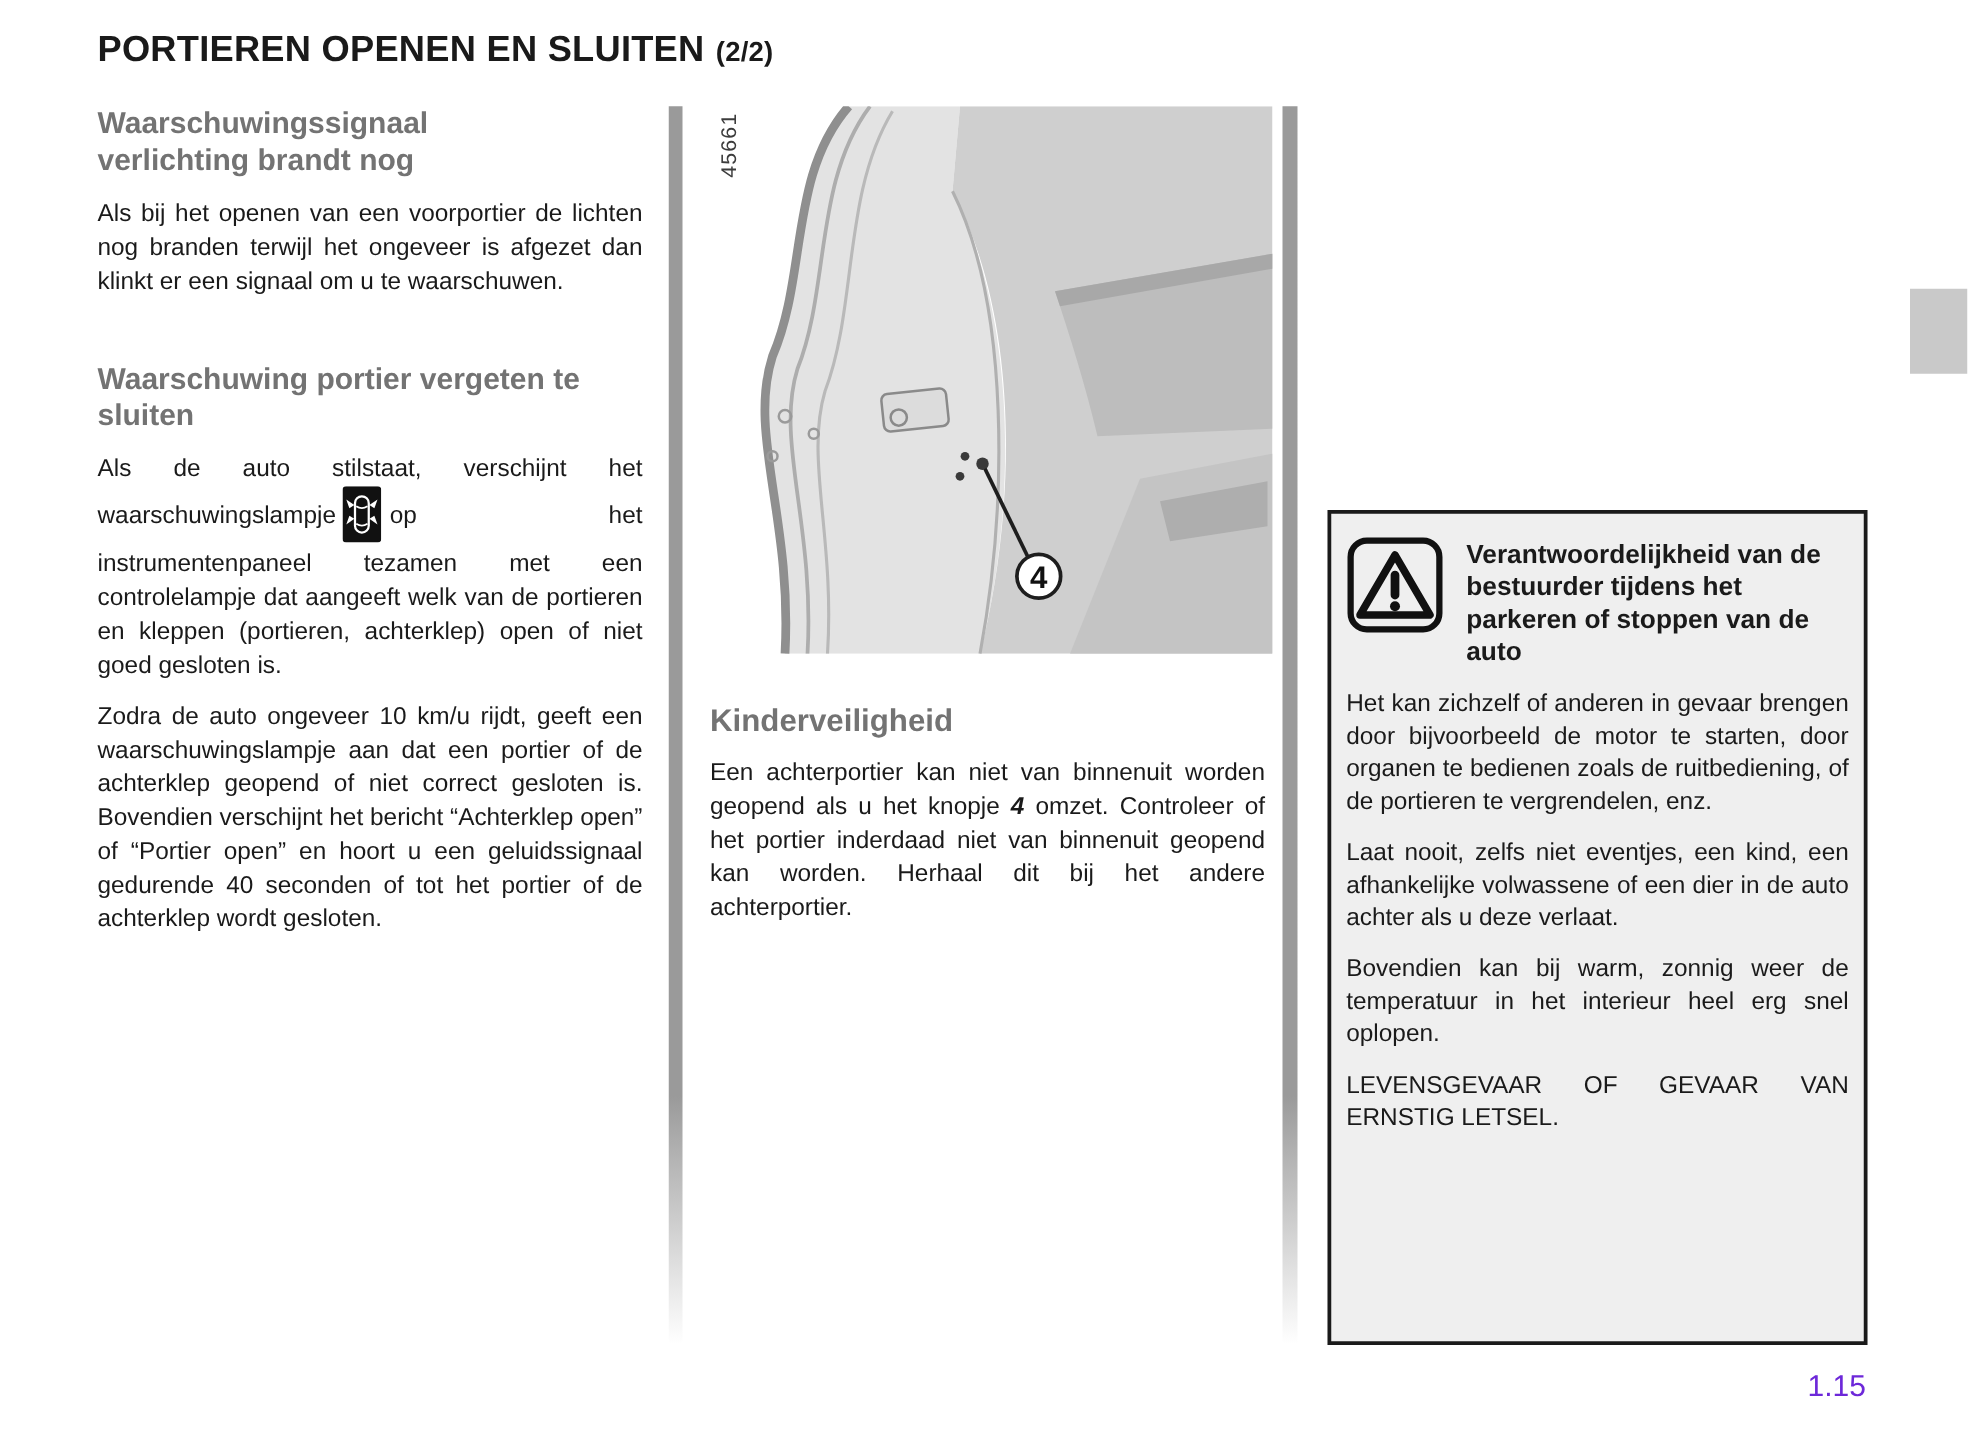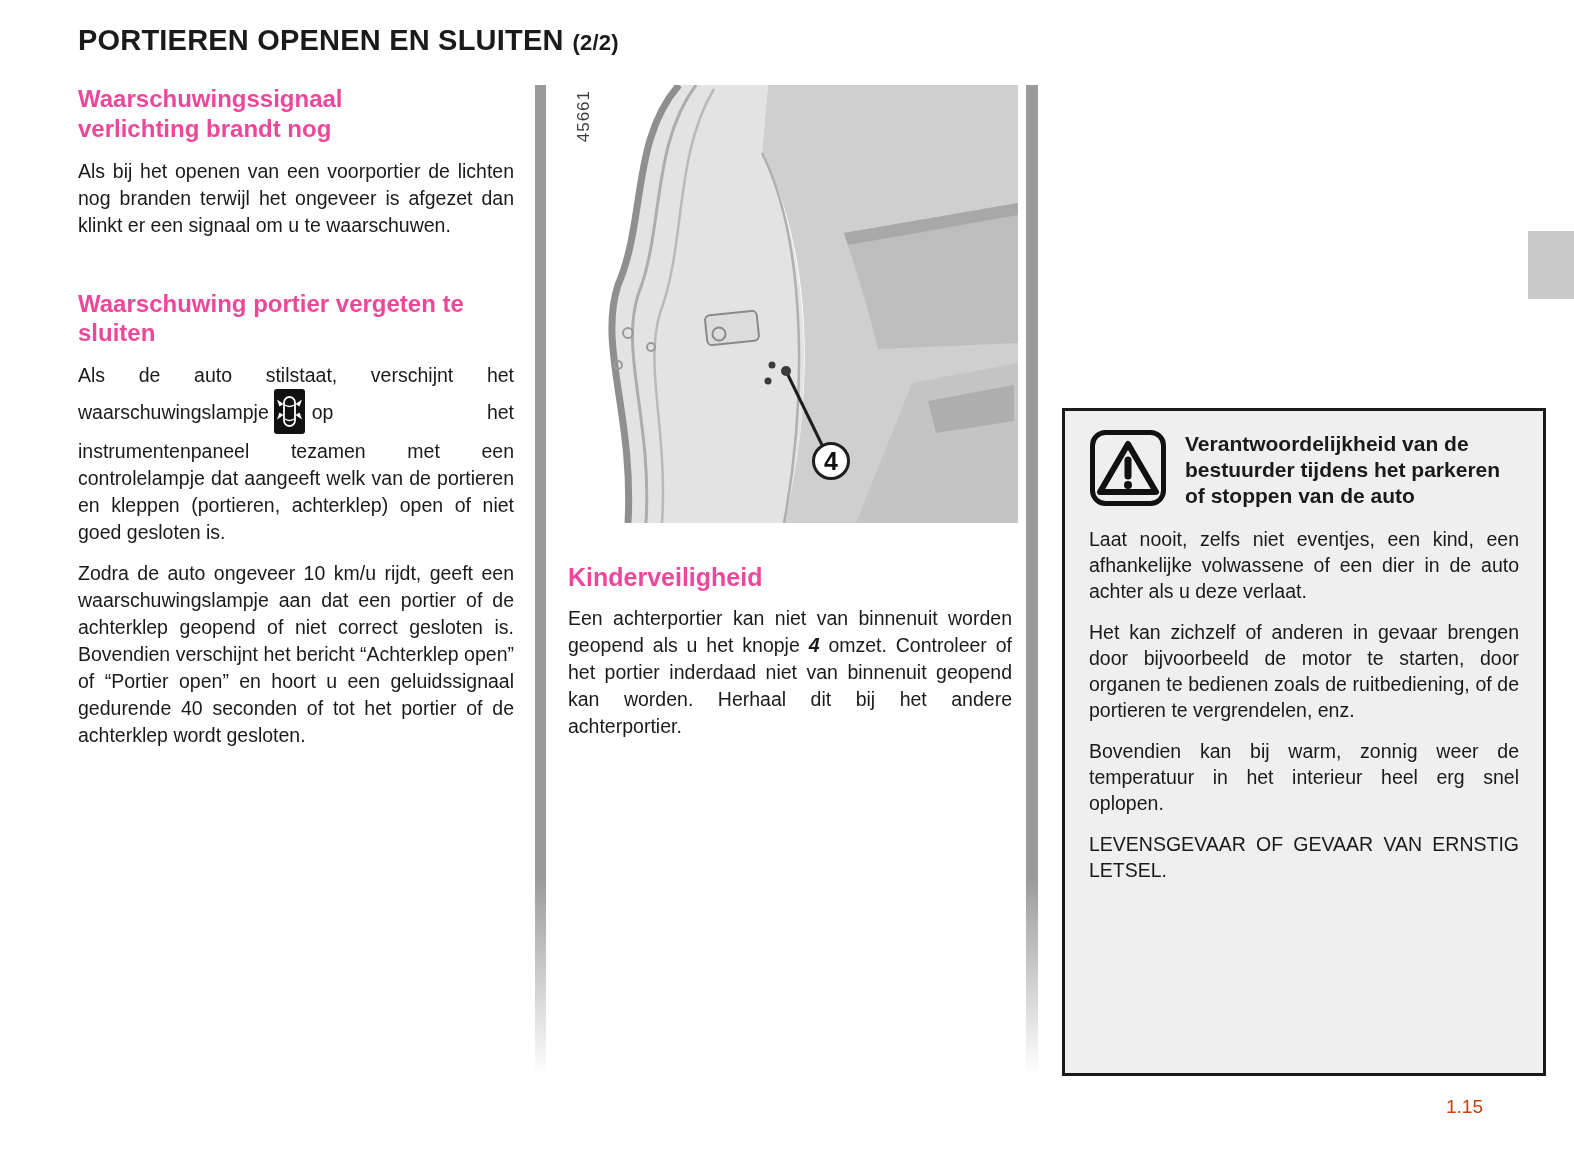--- a/index.html
+++ b/index.html
@@ -17,21 +17,21 @@
     font-size: 29px; font-weight: bold; letter-spacing: 0.2px;
     white-space: nowrap;
   }
   .page-title .suffix { font-size: 22px; margin-left: 9px; }
 
   
   .col-left { position: absolute; left: 78px; top: 84px; width: 436px; }
   .col-mid  { position: absolute; left: 568px; top: 522px; width: 444px; }
 
   h2.section-heading {
-    font-size: 24px; font-weight: bold; line-height: 1.24; color: #ec4899;
+    font-size: 24px; font-weight: bold; line-height: 1.24; color: #737373;
   }
   .col-left h2.first { max-width: 345px; }
   .col-left h2.second { margin-top: 50px; }
   p.body-text {
     font-size: 19.5px; line-height: 27px; text-align: justify; margin-top: 14px;
   }
   .col-mid h2 { font-size: 25px; margin-top: 40px; }
   .col-mid p.body-text { margin-top: 12px; }
   .bold-italic-ref { font-weight: bold; font-style: italic; }
 
@@ -55,35 +55,35 @@
   
   .figure-number {
     position: absolute; left: 574px; top: 90px;
     writing-mode: vertical-rl; transform: rotate(180deg);
     font-size: 17px; color: #3c3c3c; letter-spacing: 1px;
   }
   .car-illustration { position: absolute; left: 556px; top: 85px; }
 
   
   .warning-box {
-    position: absolute; left: 1062px; top: 408px; width: 484px; height: 668px;
-    background: #efefef; border: 3px solid #1a1a1a; padding: 18px 24px;
+    position: absolute; left: 1062px; top: 408px; width: 432px; height: 668px;
+    background: #efefef; border: 3px solid #1a1a1a; padding: 18px 12px;
   }
   .warning-box .head-row { display: flex; gap: 18px; align-items: flex-start; }
   .warning-box .head-row svg { flex: 0 0 auto; }
   .warning-heading {
     font-size: 21px; font-weight: bold; line-height: 26px; padding-top: 2px;
   }
   .warning-box p.body-text { font-size: 19.5px; line-height: 26px; margin-top: 15px; }
   .warning-box p.danger { font-weight: normal; }
 
   
   .page-number {
     position: absolute; left: 1446px; top: 1096px;
-    font-size: 19px; color: #c2410c;
+    font-size: 24px; color: #6d28d9;
   }
 </style>
 </head>
 <body>
 
 <div class="page-title">
   <span>PORTIEREN OPENEN EN SLUITEN</span><span class="suffix">(2/2)</span>
 </div>
 
 <div class="col-left">
@@ -155,21 +155,21 @@
 <div class="warning-box">
   <div class="head-row">
     <span><svg width="78" height="78" viewBox="0 0 78 78" xmlns="http://www.w3.org/2000/svg">
       <rect x="3.5" y="3.5" width="71" height="71" rx="13" fill="none" stroke="#111" stroke-width="5"></rect>
       <path d="M39 15 L67 63 L11 63 Z" fill="none" stroke="#111" stroke-width="6" stroke-linejoin="round"></path>
       <line x1="39" y1="31" x2="39" y2="47" stroke="#111" stroke-width="7" stroke-linecap="round"></line>
       <circle cx="39" cy="56" r="4" fill="#111"></circle>
     </svg></span>
     <div class="warning-heading">Verantwoordelijkheid van de bestuurder tijdens het parkeren of stoppen van de auto</div>
   </div>
+  <p class="body-text">Het kan zichzelf of anderen in gevaar brengen door bijvoorbeeld de motor te starten, door organen te bedienen zoals de ruitbediening, of de portieren te vergrendelen, enz.</p>
   <p class="body-text">Laat nooit, zelfs niet eventjes, een kind, een afhankelijke volwassene of een dier in de auto achter als u deze verlaat.</p>
-  <p class="body-text">Het kan zichzelf of anderen in gevaar brengen door bijvoorbeeld de motor te starten, door organen te bedienen zoals de ruitbediening, of de portieren te vergrendelen, enz.</p>
   <p class="body-text">Bovendien kan bij warm, zonnig weer de temperatuur in het interieur heel erg snel oplopen.</p>
   <p class="body-text danger">LEVENSGEVAAR OF GEVAAR VAN ERNSTIG LETSEL.</p>
 </div>
 
 <div class="page-edge-tab"></div>
 
 <div class="page-number">1.15</div>
 
 </body></html>

